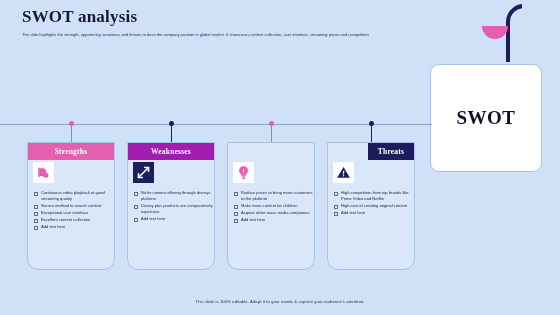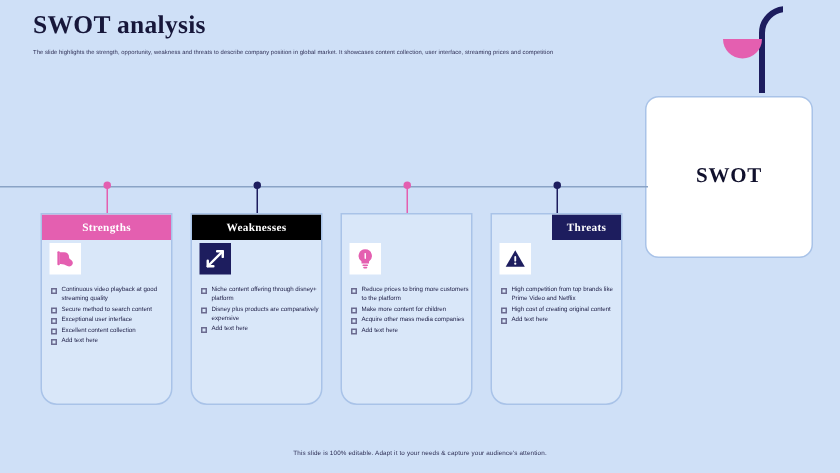--- a/index.html
+++ b/index.html
@@ -63,21 +63,21 @@
     border: 1px solid #a9c3e8;
     border-radius: 9px;
   }
   .swot-box-label {
     position: absolute;
     inset: 0;
     display: flex;
     align-items: center;
     justify-content: center;
     font-family: "Liberation Serif", serif;
-    font-size: 14px;
+    font-size: 19px;
     font-weight: bold;
     color: #10102c;
     letter-spacing: .5px;
   }
 
   
   .spine {
     position: absolute;
     left: 0px;
     top: 124px;
@@ -202,21 +202,21 @@
         </div>
         <ul class="bullets">
           <li>Continuous video playback at good streaming quality</li>
           <li>Secure method to search content</li>
           <li>Exceptional user interface</li>
           <li>Excellent content collection</li>
           <li>Add text here</li>
         </ul>
       </div>
       <div class="card" style="left: 127px;">
-        <div class="card-head" style="background: #000000;">Weaknesses</div>
+        <div class="card-head" style="background: #a21caf;">Weaknesses</div>
         <div class="icon-tile" style="background: rgb(29, 29, 94);">
           <svg width="15" height="15" viewBox="0 0 24 24">
             <path d="M4 20 L20 4" stroke="#ffffff" stroke-width="2.6" stroke-linecap="round"></path>
             <path d="M14 4 h6 v6" stroke="#ffffff" stroke-width="2.6" fill="none" stroke-linecap="round" stroke-linejoin="round"></path>
             <path d="M10 20 H4 v-6" stroke="#ffffff" stroke-width="2.6" fill="none" stroke-linecap="round" stroke-linejoin="round"></path>
           </svg>
         </div>
         <ul class="bullets">
           <li>Niche content offering through disney+ platform</li>
           <li>Disney plus products are comparatively expensive</li>

